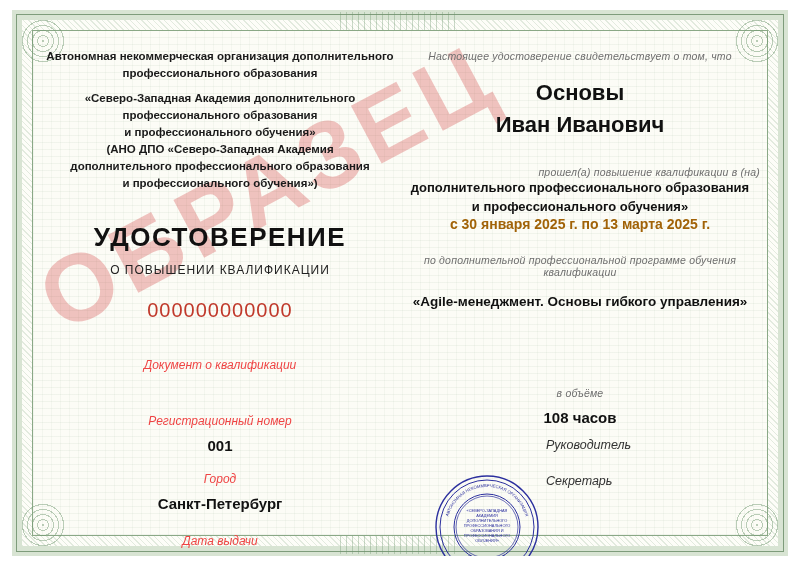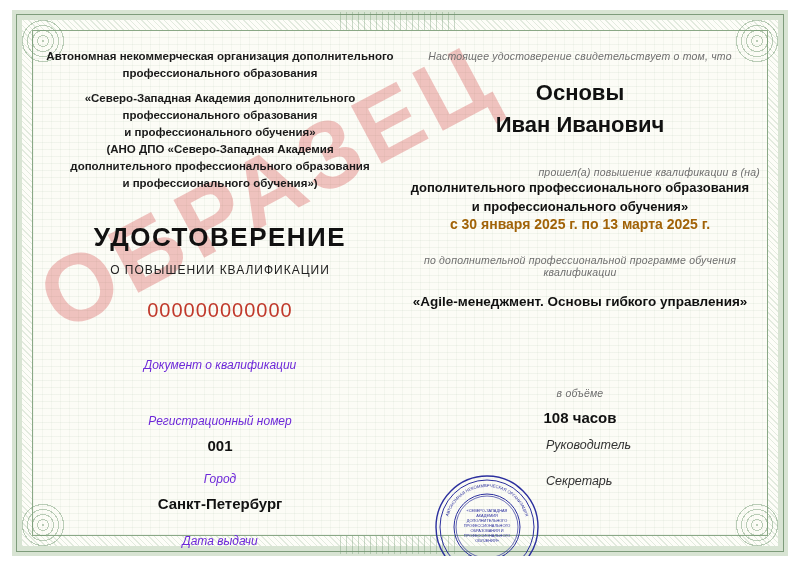--- a/index.html
+++ b/index.html
@@ -157,21 +157,21 @@
     color: #222;
   }
   .doc-number {
     margin-top: 22px;
     font-size: 20px;
     color: #c0392b;
     letter-spacing: 1px;
   }
   .label-italic {
     font-style: italic;
-    color: #6d28d9;
+    color: #ef4444;
     font-size: 12px;
   }
   .doc-qual-label { margin-top: 36px; }
   .reg-label { margin-top: 42px; }
   .value-bold {
     font-size: 15px;
     font-weight: bold;
     color: #111;
     margin-top: 9px;
   }

